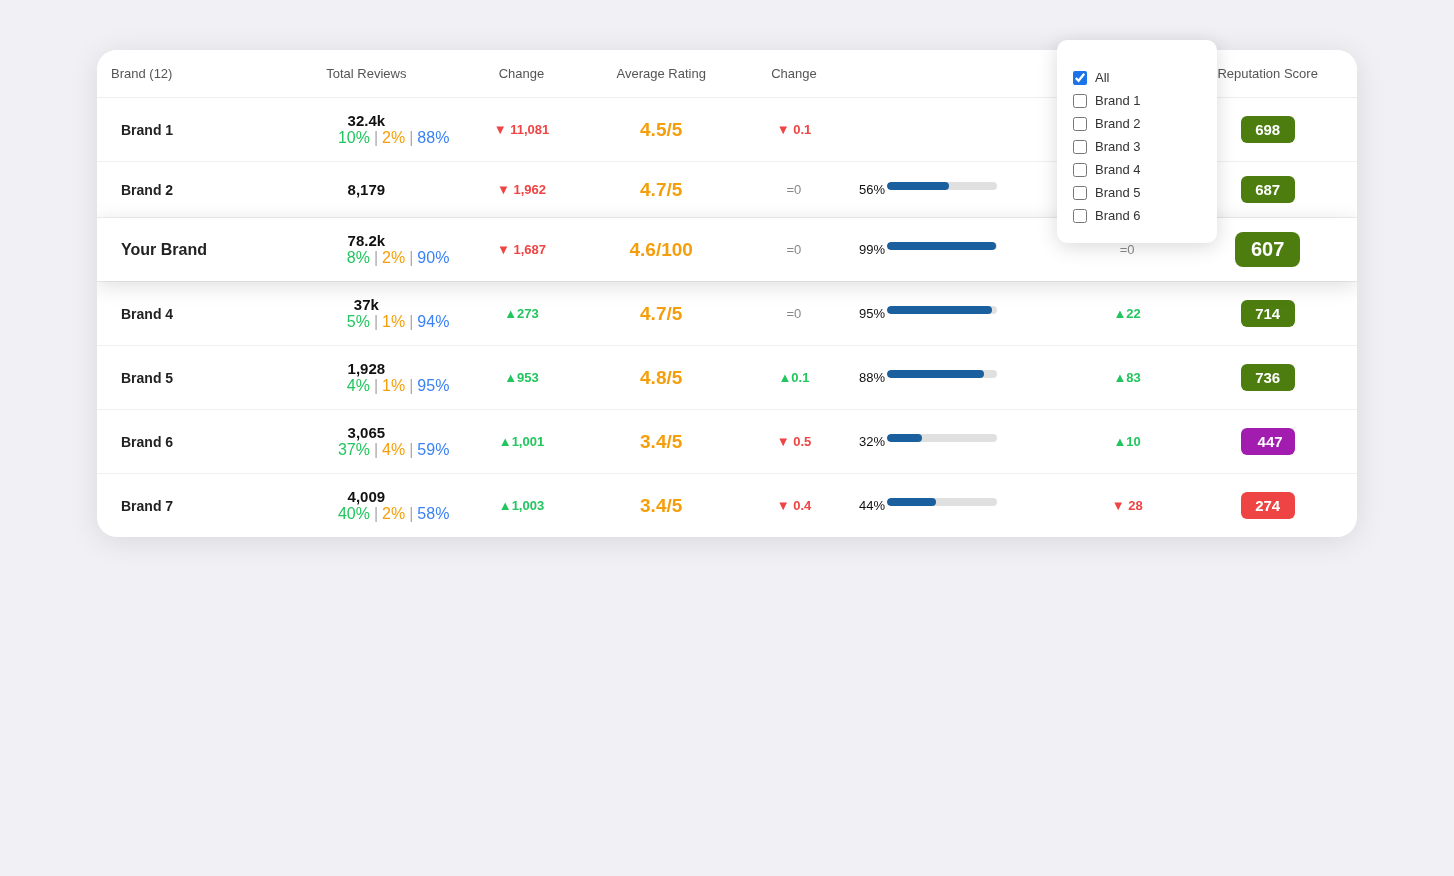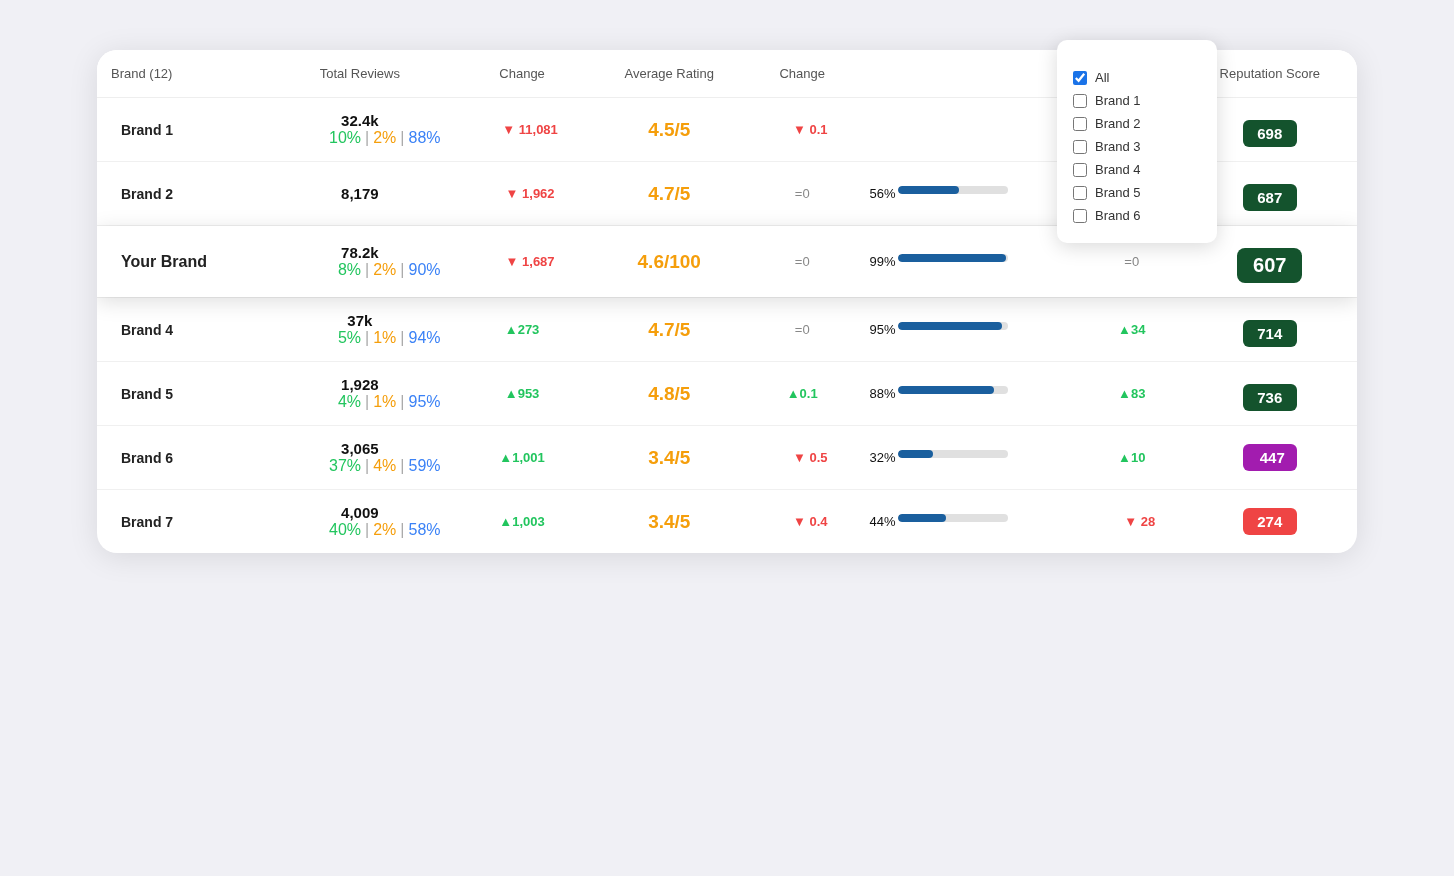--- a/index.html
+++ b/index.html
@@ -126,21 +126,21 @@
     .reviews-sub {
       font-size: 16px;
       display: flex;
       justify-content: flex-end;
       gap: 4px;
     }
     .sub-green { color: #22c55e; }
     .sub-orange { color: #f59e0b; }
     .sub-blue { color: #3b82f6; }
 
-    .change-down { color: #ef4444; font-weight: 600; font-size: 13px; margin-left: 16px; }
+    .change-down { color: #ef4444; font-weight: 600; font-size: 13px; }
     .change-up { color: #22c55e; font-weight: 600; font-size: 13px; }
     .change-neutral { color: #888; font-weight: 500; font-size: 13px; }
 
     .rating-value { color: #f59e0b; font-weight: 600; font-size: 19px; }
 
     .progress-container {
       display: flex;
       flex-direction: row;
       align-items: flex-start;
       gap: 2px;
@@ -167,21 +167,21 @@
     .rep-score {
       display: inline-block;
       border-radius: 6px;
       padding: 5px 12px;
       font-weight: 700;
       font-size: 15px;
       color: #fff;
       min-width: 54px;
       text-align: center;
     }
-    .score-green { background: #14532d; margin-top: 8px; }
+    .score-green { background: #4d7c0f; }
     .score-orange { background: #a21caf; text-align: right; }
     .score-red { background: #ef4444; }
 
     .your-brand-score {
       font-size: 20px;
       padding: 6px 16px;
       border-radius: 8px;
     }
   </style>
 </head>
@@ -322,21 +322,21 @@
             <td><span class="rating-value">4.7/5</span></td>
             <td><span class="change-neutral">=0</span></td>
             <td>
               <div class="progress-container">
                 <div class="progress-pct">95%</div>
                 <div class="progress-bar-bg">
                   <div class="progress-bar-fill" style="width: 95%;"></div>
                 </div>
               </div>
             </td>
-            <td><span class="change-up">▲34</span></td>
+            <td><span class="change-up">▲22</span></td>
             <td><span class="rep-score score-green">714</span></td>
           </tr>
           <tr>
             <td>Brand 5</td>
             <td>
               <div class="reviews-main">1,928</div>
               <div class="reviews-sub">
                 <span class="sub-green">4%</span>
                 <span style="color: rgb(170, 170, 170);"> | </span>
                 <span class="sub-orange">1%</span>

